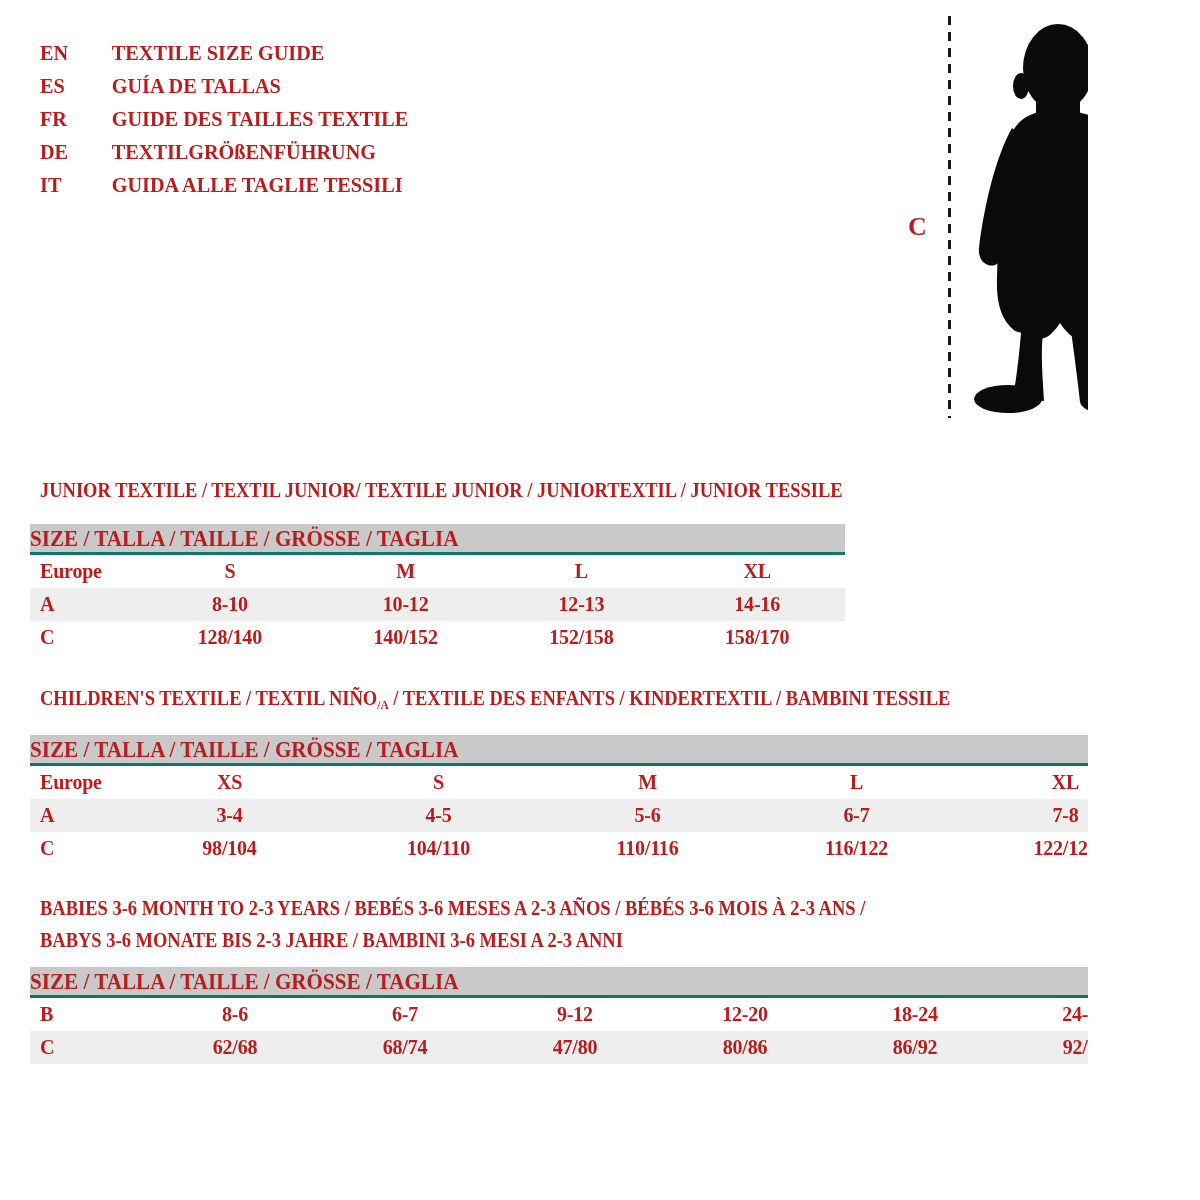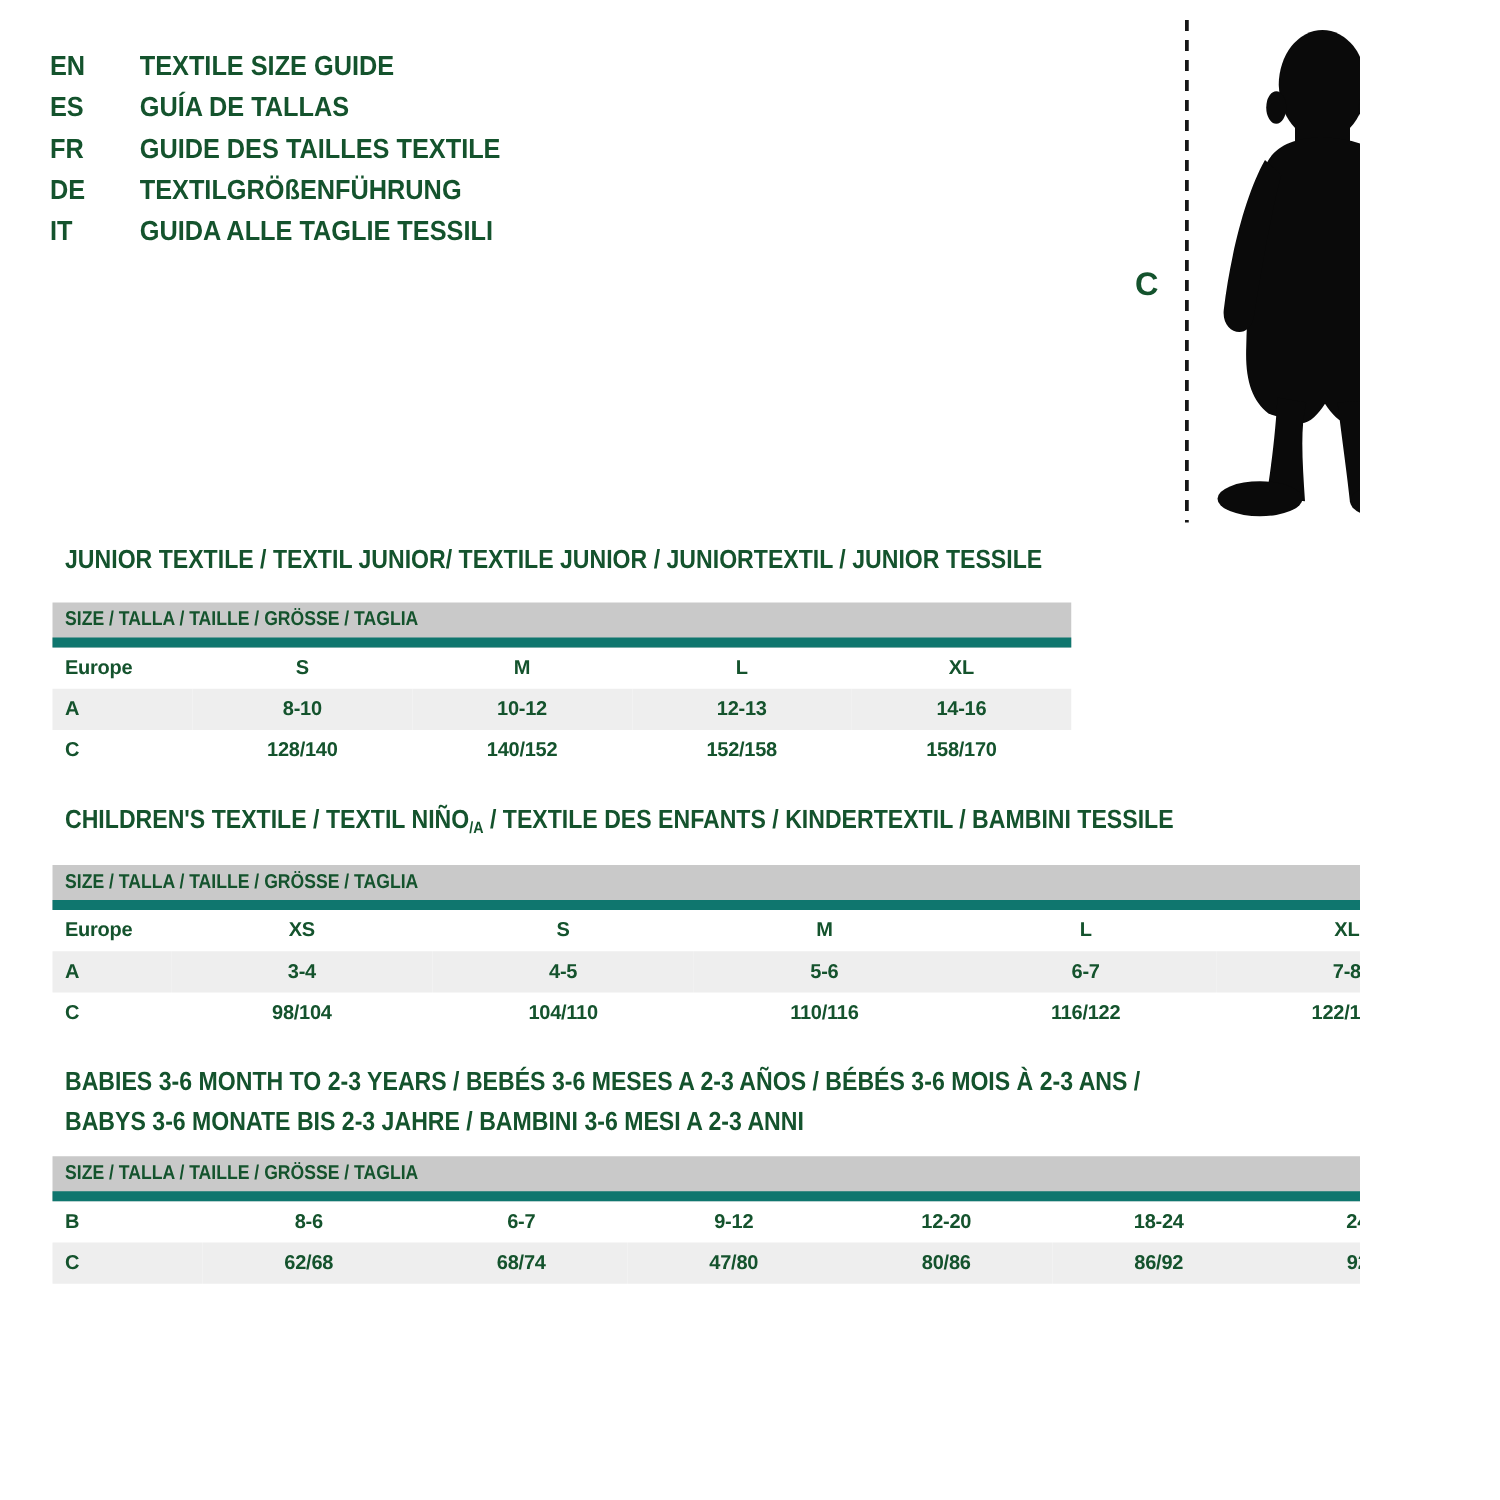--- a/index.html
+++ b/index.html
@@ -1,51 +1,51 @@
 <!DOCTYPE html>
 <html><head>
 <meta charset="utf-8">
 <style>
   html, body { margin:0; padding:0; background:#ffffff; }
   .canvas {
     position:relative; width:1088px; height:1200px; background:#ffffff;
-    font-family:Liberation Sans, sans-serif; color:#14532d; font-weight:700;
+    font-family:Liberation Serif, serif; color:#b91c1c; font-weight:700;
     overflow:hidden;
   }
 
   
   .lang { position:absolute; left:40px; top:36px; }
   .lang-row { display:flex; line-height:33px; font-size:22px;
               transform:scaleX(0.92); transform-origin:0 50%; white-space:nowrap; }
   .lang-code { width:78px; flex:none; }
 
   
   .measure-line { position:absolute; left:948px; top:16px; width:3px; height:402px;
     background:repeating-linear-gradient(180deg, #161616 0 9px, transparent 9px 16px); }
   .measure-label { position:absolute; left:908px; top:212px; font-size:26px; }
   .silhouette { position:absolute; left:970px; top:20px; width:170px; height:400px; }
 
   
-  .sec { position:absolute; left:42px; }
+  .sec { position:absolute; left:30px;margin-top:42px; }
   .sec-junior   { top:436px; width:815px; }
   .sec-children { top:644px; width:1140px; }
   .sec-babies   { top:850px; width:1140px; }
 
   .sec-title { margin:0 0 0 10px; font-size:21px; line-height:24px; font-weight:700;
                transform:scaleX(0.88); transform-origin:0 50%; white-space:nowrap; }
   .sec-title .sub { font-size:13px; position:relative; top:4px; }
   .sec-title-2l { line-height:32px; }
 
-  .size-bar { margin-top:22px; height:28px; background:#c9c9c9; border-bottom:8px solid #0f766e;
-              line-height:28px; padding-left:10px; font-size:16px; }
+  .size-bar { margin-top:22px; height:28px; background:#c9c9c9; border-bottom:3px solid #0f766e;
+              line-height:28px; font-size:24px; }
   .sec-babies .size-bar { margin-top:11px; }
   .size-bar span { display:inline-block; transform:scaleX(0.88); transform-origin:0 50%; white-space:nowrap; }
 
   table.size-table { width:100%; border-collapse:collapse; table-layout:fixed; }
-  .size-table td { height:33px; text-align:center; font-size:16px; padding:0;
+  .size-table td { height:33px; text-align:center; font-size:20px; padding:0;
                    font-weight:700; letter-spacing:-0.2px; }
   .size-table td.lbl { text-align:left; padding-left:10px; }
   tr.band { background:#eeeeee; }
 
   
   .legend { position:absolute; left:40px; top:1074px; }
   .legend-row { font-size:19px; line-height:37px; transform:scaleX(0.9);
                 transform-origin:0 50%; white-space:nowrap; }
 </style>
 </head>

